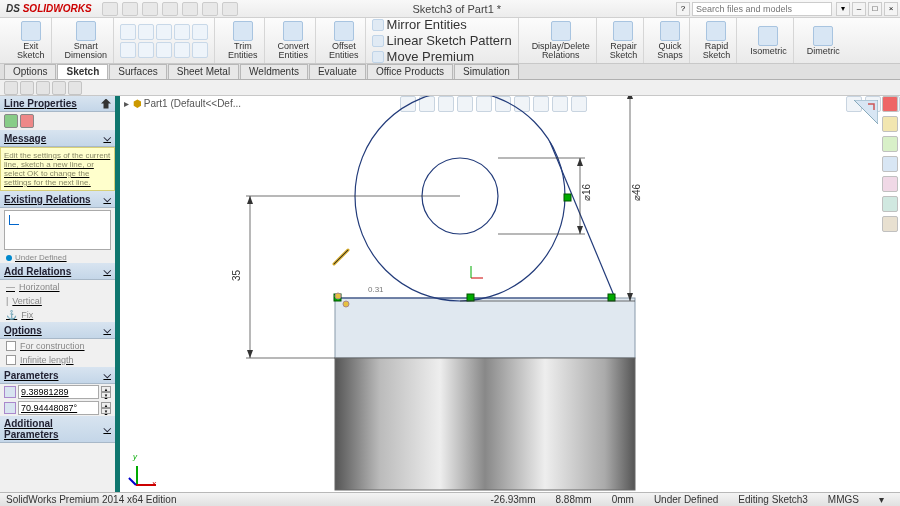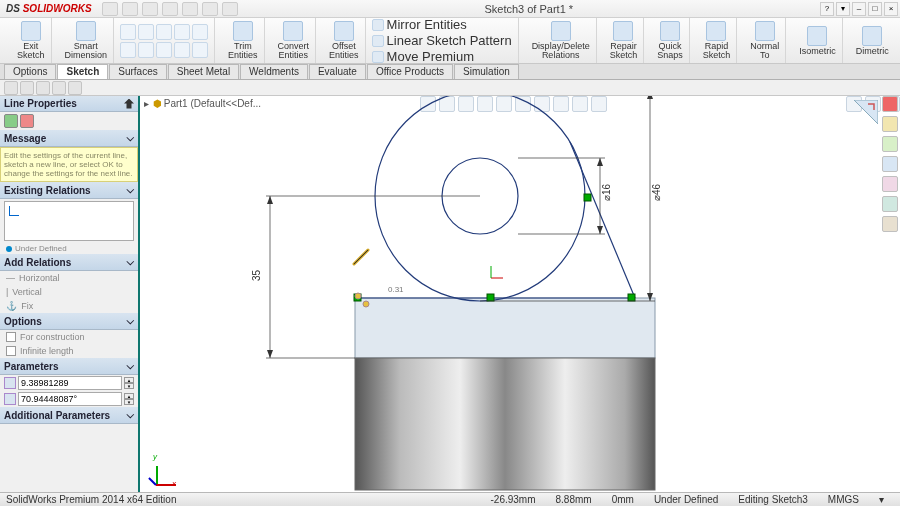--- a/index.html
+++ b/index.html
@@ -33,21 +33,21 @@
 .dtab.active { background: #fff; font-weight: bold; }
 
 
 .iconrow { height: 16px; background: #f0f0f0; display: flex; align-items: center; padding-left: 4px; gap: 2px; border-bottom: 1px solid #c8c8c8; }
 .iconrow .ib { width: 14px; height: 14px; background: #e4e4e4; border: 1px solid #c4c4c4; border-radius: 2px; }
 
 
 .main { display: flex; height: 396px; }
 
 
-.ppanel { width: 140px; background: #f0f0f0; border-right: 2px solid #0f766e; display: flex; flex-direction: column; font-size: 10px; overflow:hidden; }
+.ppanel { width: 120px; background: #f0f0f0; border-right: 5px solid #0f766e; display: flex; flex-direction: column; font-size: 10px; overflow:hidden;text-decoration:underline; }
 .ppanel .phead { background: linear-gradient(#d8e4f0,#c4d6e8); padding: 2px 4px; font-weight: bold; color: #223; border-bottom: 1px solid #a8b8c8; display: flex; justify-content: space-between; align-items: center; }
 .ppanel .phead .pin { width: 10px; height: 10px; background: #333; clip-path: polygon(50% 0, 100% 50%, 75% 50%, 75% 100%, 25% 100%, 25% 50%, 0 50%); }
 .ppanel .ok { display: flex; gap: 2px; padding: 2px 4px; }
 .ppanel .ok .okbtn { width: 14px; height: 14px; border: 1px solid #888; border-radius: 2px; }
 .ppanel .ok .okbtn.green { background: #8c8; }
 .ppanel .ok .okbtn.red { background: #e88; }
 .ppanel .msg { background: #ffffcc; border: 1px solid #d8d078; padding: 3px; font-size: 8px; color: #886; margin: 0; line-height:9px; }
 .ppanel .relbox { background: #fff; border: 1px solid #aaa; height: 40px; margin: 2px 4px; position:relative; }
 .ppanel .relbox .perp { position:absolute; left:4px; top:4px; width:10px; height:10px; border-left:1px solid #06c; border-bottom:1px solid #06c; }
 .ppanel .udef { font-size:8px; color:#888; padding:1px 6px; display:flex; align-items:center; gap:3px;}
@@ -101,20 +101,21 @@
     <div class="qatbtn"></div>
     <div class="qatbtn"></div>
     <div class="qatbtn"></div>
     <div class="qatbtn"></div>
     <div class="qatbtn"></div>
     <div class="qatbtn"></div>
     <div class="qatbtn"></div>
   </div>
   <div class="doc">Sketch3 of Part1 *</div>
   <div class="winbtn">?</div>
+  <input class="search" placeholder="Search files and models" style="">
   <div class="winbtn">▾</div>
   <div class="winbtn">–</div>
   <div class="winbtn">□</div>
   <div class="winbtn">×</div>
 </div>
 
 <div class="ribbon">
   <div class="rgroup">
       <div class="ricon"></div>
       <div class="rlabel" style="white-space:pre-line">Exit
@@ -180,25 +181,20 @@
     </div>
   <div class="rgroup">
       <div class="ricon"></div>
       <div class="rlabel" style="white-space:pre-line">Quick
 Snaps</div>
     </div>
   <div class="rgroup">
       <div class="ricon"></div>
       <div class="rlabel" style="white-space:pre-line">Rapid
 Sketch</div>
-    </div>
-  <div class="rgroup">
-      <div class="ricon"></div>
-      <div class="rlabel" style="white-space:pre-line">Normal
-To</div>
     </div>
   <div class="rgroup">
       <div class="ricon"></div>
       <div class="rlabel">Isometric</div>
     </div>
   <div class="rgroup" style="border-right:none">
       <div class="ricon"></div>
       <div class="rlabel">Dimetric</div>
     </div>
 </div>

